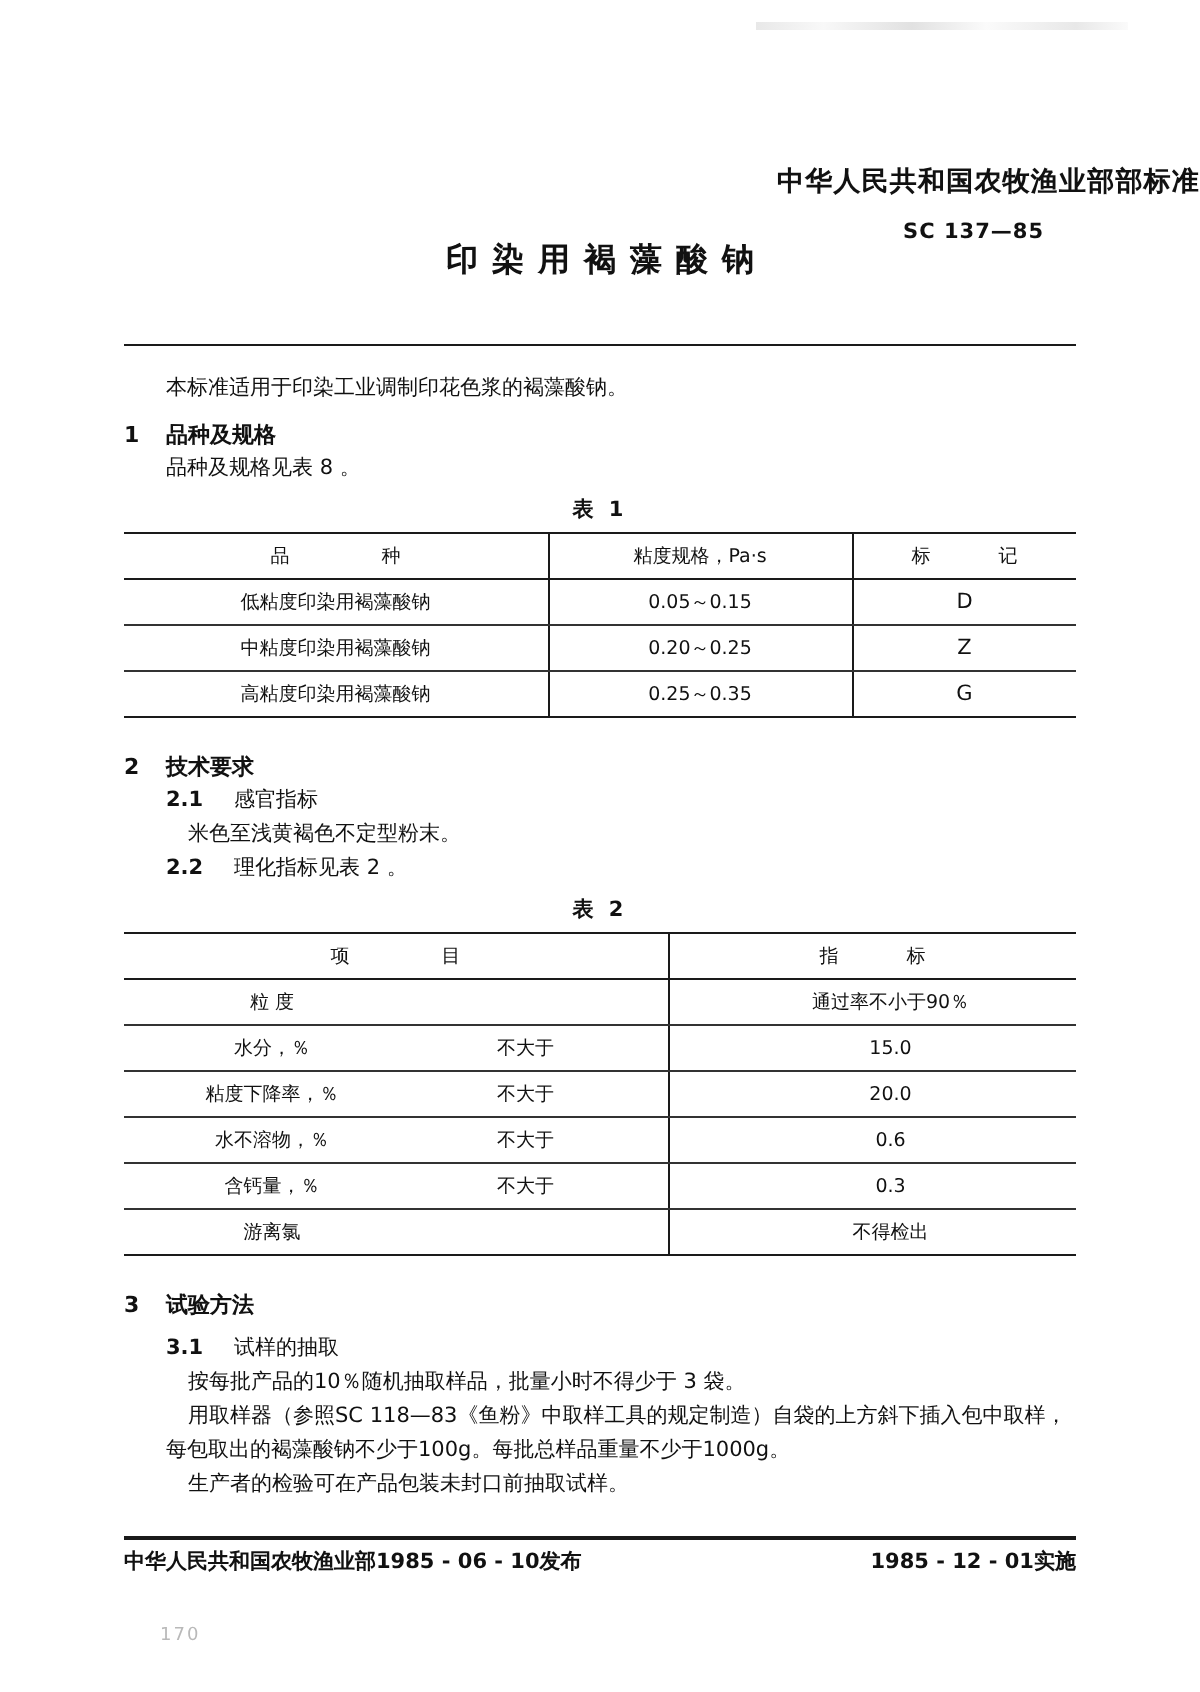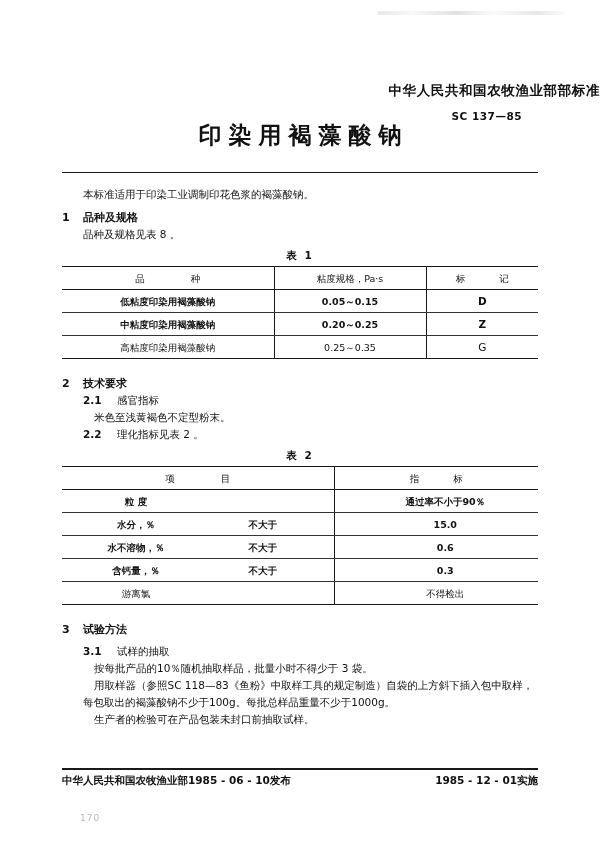--- a/index.html
+++ b/index.html
@@ -61,21 +61,21 @@
     letter-spacing: 0.5px;
     font-family: "DejaVu Sans", "Liberation Sans", sans-serif;
   }
 
   .doc-title {
     position: absolute;
     left: 0;
     top: 120px;
     width: 600px;
     text-align: center;
-    font-size: 23px;
+    font-size: 16px;
     font-weight: bold;
     letter-spacing: 7px;
     text-indent: 7px;
   }
 
   .rule-under-title {
     position: absolute;
     left: 62px;
     top: 172px;
     width: 476px;
@@ -145,21 +145,21 @@
     height: 22px;
     vertical-align: middle;
     font-weight: normal;
     text-align: center;
   }
   table.std tr { }
 
   
   table.std .top-line td { border-top: 1.6px solid #1a1a1a; }
   table.std .hdr td { border-bottom: 1.2px solid #1a1a1a; }
-  table.std .row td { border-bottom: 0.9px solid #333333; font-weight: bold; }
+  table.std .row td { border-bottom: 0.9px solid #333333; }
   table.std .last td { border-bottom: 1.6px solid #1a1a1a; }
 
   
   .vsep { border-left: 1.1px solid #1a1a1a !important; }
 
   .cell-l { text-align: left; padding-left: 18px !important; }
   .cell-c { text-align: center; }
   .mark { font-weight: bold; font-size: 10.5px; }
 
   .hdr-spread {
@@ -304,20 +304,25 @@
           <td class="cell-l">粒    度</td>
           <td class="cell-c"></td>
           <td class="cell-l vsep">通过率不小于90％</td>
         </tr>
         <tr class="row">
           <td class="cell-l">水分，％</td>
           <td class="cell-c">不大于</td>
           <td class="cell-l vsep num-cell">15.0</td>
         </tr>
         <tr class="row">
+          <td class="cell-l">粘度下降率，％</td>
+          <td class="cell-c">不大于</td>
+          <td class="cell-l vsep num-cell">20.0</td>
+        </tr>
+        <tr class="row">
           <td class="cell-l">水不溶物，％</td>
           <td class="cell-c">不大于</td>
           <td class="cell-l vsep num-cell">0.6</td>
         </tr>
         <tr class="row">
           <td class="cell-l">含钙量，％</td>
           <td class="cell-c">不大于</td>
           <td class="cell-l vsep num-cell">0.3</td>
         </tr>
         <tr class="last">

